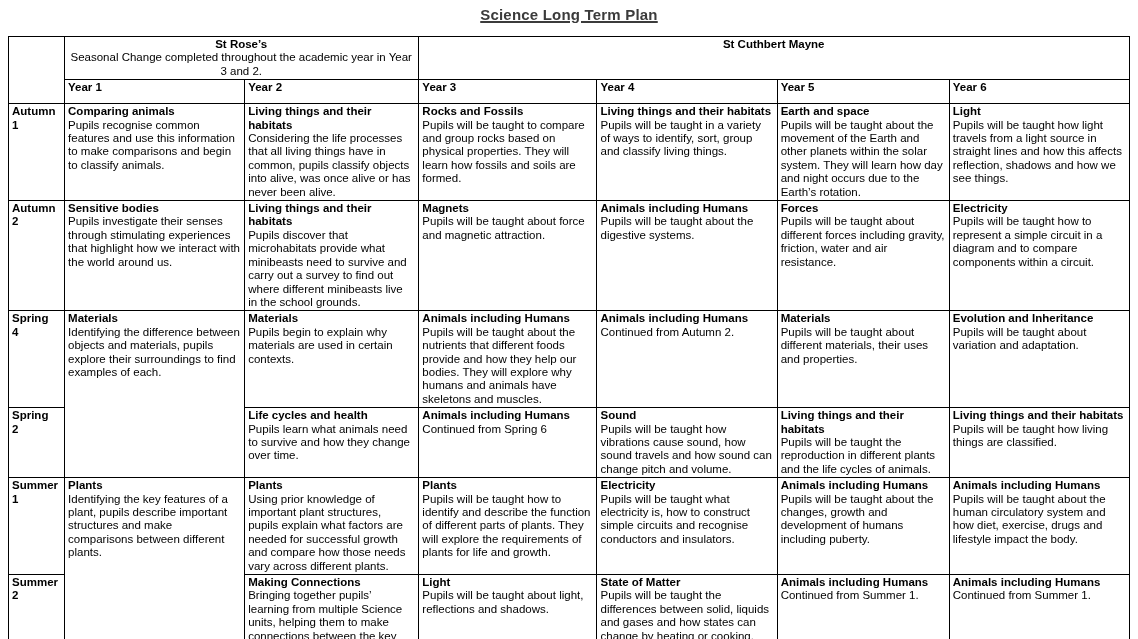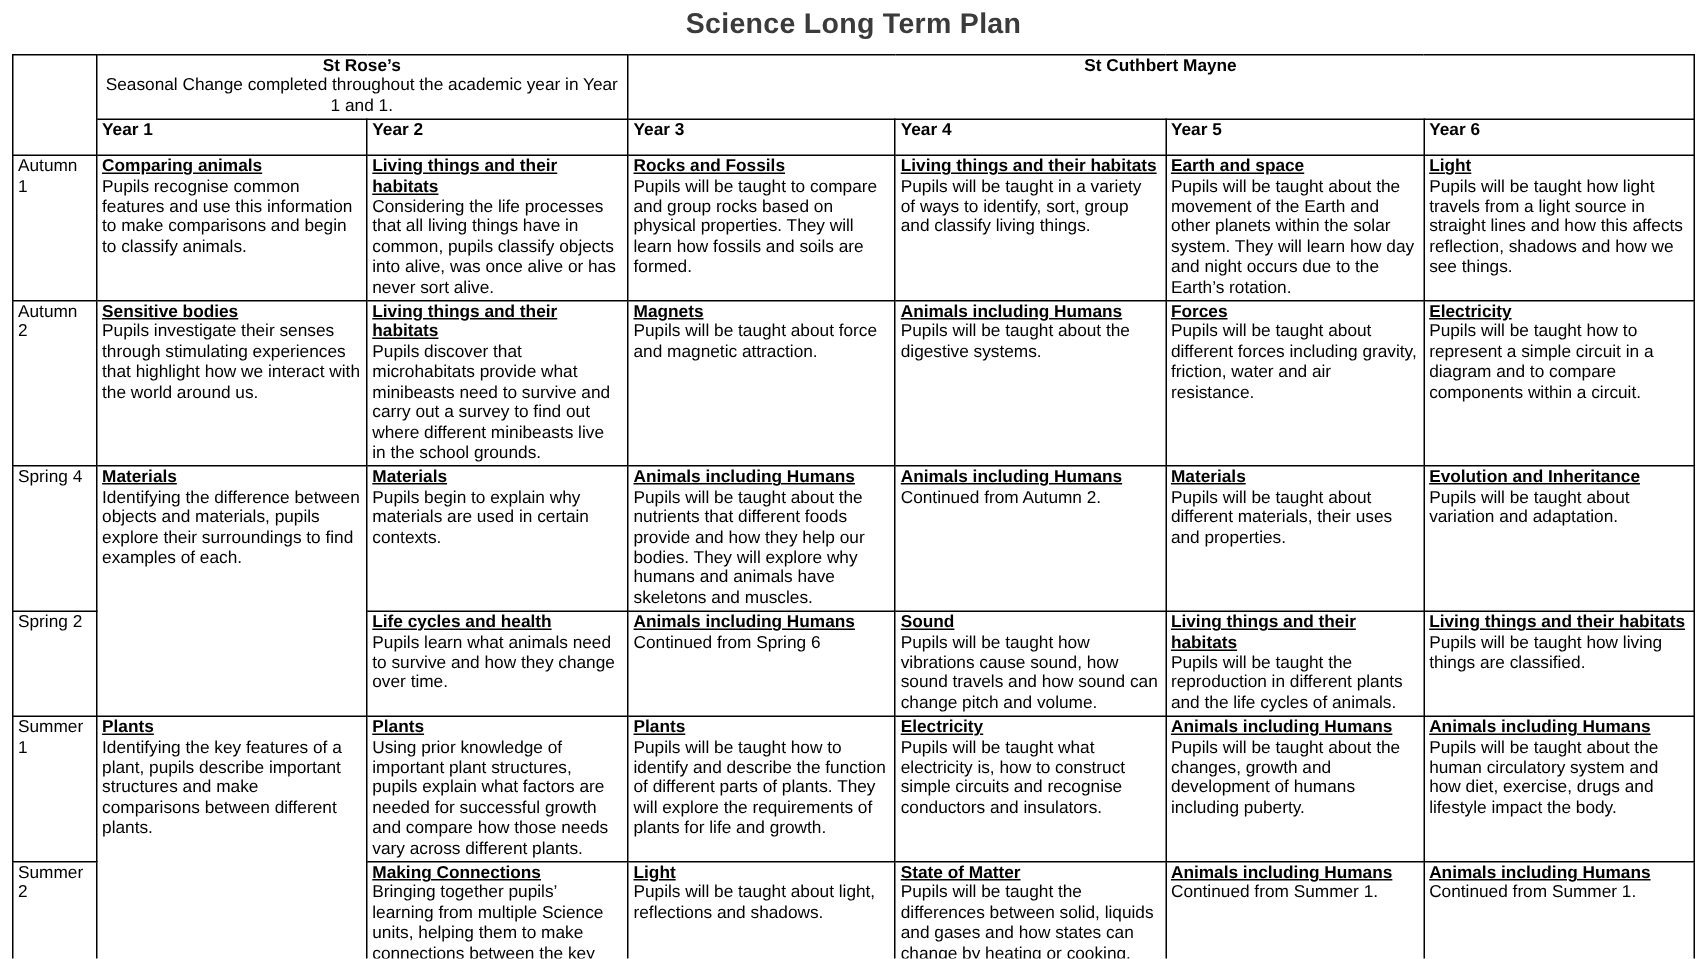--- a/index.html
+++ b/index.html
@@ -7,23 +7,24 @@
     width:1138px;height:639px;overflow:hidden;
     font-family:"Liberation Sans","DejaVu Sans",sans-serif;
     color:#000;
   }
   .page-title{
     text-align:center;
     padding-top:6px;
     height:30px;
   }
   .page-title span{
-    font-size:19px;
+    font-size:15px;
     font-weight:bold;
     color:#3b3b3b;
+    text-decoration:underline;
     text-decoration-thickness:2px;
     letter-spacing:.2px;
   }
   table.plan{
     border-collapse:collapse;
     table-layout:fixed;
     margin-left:8px;
     width:1122px;
   }
   table.plan td{
@@ -36,27 +37,27 @@
     overflow:hidden;
   }
   
   td.hdr-light{background:#dce6f1;}
   td.hdr-mid{background:#a4c2e4;}
   td.school{text-align:center;padding-top:2px;}
   .school-name{font-weight:bold;}
   td.yr{text-align:left;font-weight:bold;height:21px;padding:2px 2px;}
   td.corner{background:#fff;}
   
-  td.lbl{font-weight:normal;font-size:9.5px;line-height:11.5px;padding:2px 3px 2px 5px;}
+  td.lbl{font-weight:bold;font-size:9.5px;line-height:11.5px;padding:2px 3px 2px 5px;}
   td.lbl .txt{max-width:43px;}
   td.lbl-autumn{background:#fbd4b4;}
   td.lbl-spring{background:#d6e3bc;}
   td.lbl-summer{background:#fdeeca;}
   
-  .ut{display:block;font-weight:bold;text-decoration:underline;}
+  .ut{display:block;font-weight:bold;}
   .ud{display:block;}
 </style>
 </head>
 <body>
 
 <div class="page-title">
   <span>Science Long Term Plan</span>
 </div>
 
 <table class="plan">
@@ -68,21 +69,21 @@
       <col style="width:180px">
       <col style="width:172px">
       <col style="width:180px">
   </colgroup>
   <tbody>
 
     <tr style="height:34px">
       <td class="corner" rowspan="2"></td>
       <td class="hdr-light school" colspan="2">
         <span class="school-name">St Rose’s</span>
-        <div class="school-note">Seasonal Change completed throughout the academic year in Year 1 and 1.</div>
+        <div class="school-note">Seasonal Change completed throughout the academic year in Year 3 and 2.</div>
       </td>
       <td class="hdr-mid school" colspan="4">
         <span class="school-name">St Cuthbert Mayne</span>
       </td>
     </tr>
 
     <tr>
       <td class="hdr-light yr">Year 1</td>
       <td class="hdr-light yr">Year 2</td>
       <td class="hdr-mid yr">Year 3</td>
@@ -94,21 +95,21 @@
     <tr style="height:95px">
       <td class="lbl lbl-autumn">
           <div class="txt">Autumn 1</div>
         </td>
       <td>
         <span class="ut">Comparing animals</span>
         <span class="ud">Pupils recognise common features and use this information to make comparisons and begin to classify animals.</span>
       </td>
       <td>
         <span class="ut">Living things and their habitats</span>
-        <span class="ud">Considering the life processes that all living things have in common, pupils classify objects into alive, was once alive or has never sort alive.</span>
+        <span class="ud">Considering the life processes that all living things have in common, pupils classify objects into alive, was once alive or has never been alive.</span>
       </td>
       <td>
         <span class="ut">Rocks and Fossils</span>
         <span class="ud">Pupils will be taught to compare and group rocks based on physical properties. They will learn how fossils and soils are formed.</span>
       </td>
       <td>
         <span class="ut">Living things and their habitats</span>
         <span class="ud">Pupils will be taught in a variety of ways to identify, sort, group and classify living things.</span>
       </td>
       <td>

